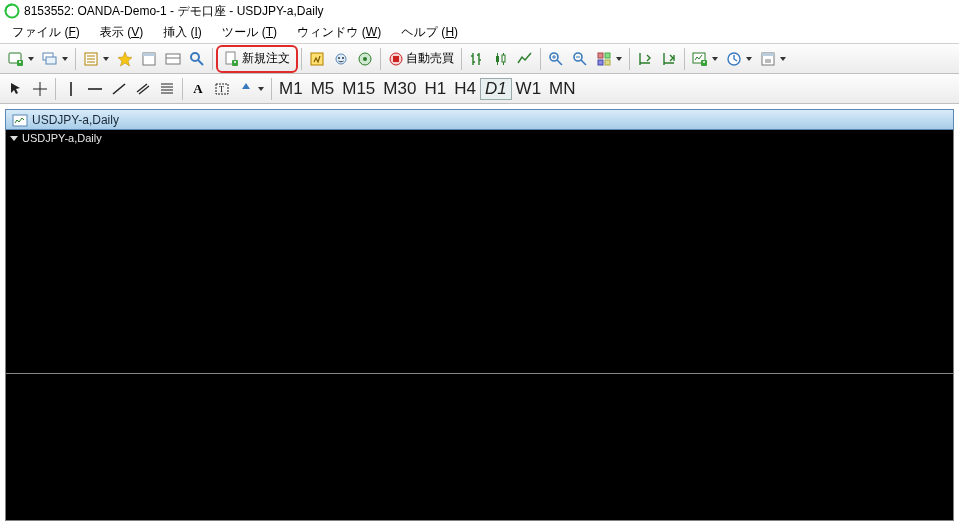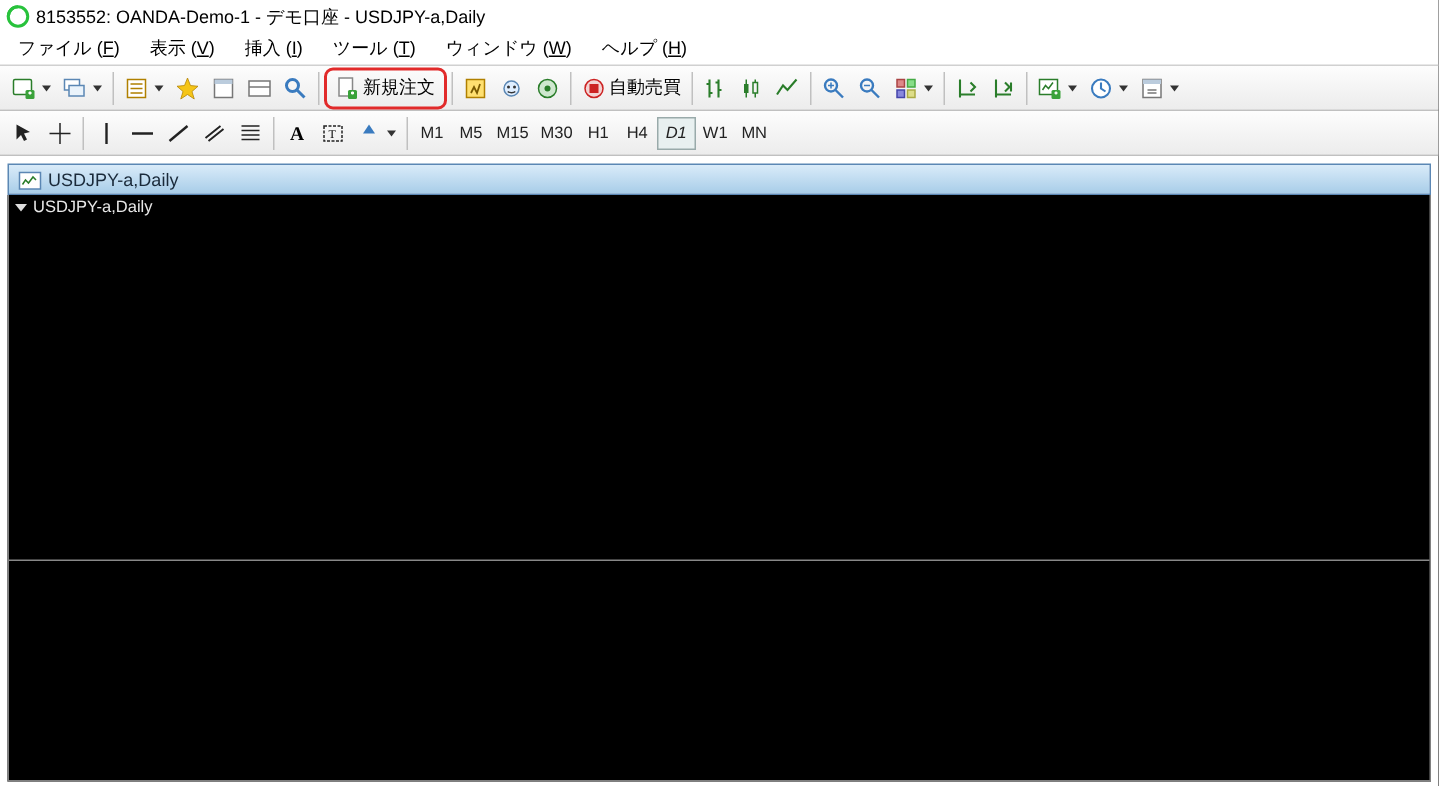--- a/index.html
+++ b/index.html
@@ -18,21 +18,21 @@
 
 .toolbar { height:30px; background:linear-gradient(to bottom,#fdfdfd,#ececec); border-bottom:1px solid #c0c0c0; display:flex; align-items:center; padding:0 4px; }
 .tb-btn { height:24px; min-width:24px; padding:0 3px; display:inline-flex; align-items:center; justify-content:center; cursor:default; border:1px solid transparent; border-radius:2px; gap:2px; position:relative; }
 .tb-sep { width:1px; height:22px; background:#c0c0c0; margin:0 3px; }
 .tb-drop::after { content:""; width:0; height:0; border-left:3px solid transparent; border-right:3px solid transparent; border-top:4px solid #333; margin-left:2px; }
 .hilite { border:2px solid #e12a2a; border-radius:6px; padding:0 2px; height:28px; display:inline-flex; align-items:center; }
 .tb-label { font-size:12px; color:#000; white-space:nowrap; }
 
 
 .tf { height:30px; background:linear-gradient(to bottom,#fdfdfd,#ececec); border-bottom:1px solid #c0c0c0; display:flex; align-items:center; padding:0 4px; }
-.tf-btn { height:22px; min-width:26px; padding:0 4px; display:inline-flex; align-items:center; justify-content:center; font-size:11px; color:#222; cursor:default; }
+.tf-btn { height:22px; min-width:26px; padding:0 4px; display:inline-flex; align-items:center; justify-content:center; font-size:17px; color:#222; cursor:default; }
 .tf-btn.active { border:1px solid #9aa; background:#e8f0f0;font-style:italic; }
 
 
 .chart-tab { height:21px; background:linear-gradient(to bottom,#d9ebf9,#a8cde8); border:1px solid #5b87b4; display:flex; align-items:center; padding:0 6px; gap:6px; color:#1a2a3a; }
 .chart-tab .ico { width:14px; height:14px; }
 
 
 .chart-wrap { height:391px; background:#000; position:relative; border:1px solid #808080; border-top:none; }
 .chart-title { position:absolute; top:2px; left:4px; color:#e8e8e8; font-size:11px; display:flex; align-items:center; gap:4px; }
 .chart-hline { position:absolute; left:0; right:0; top:243px; height:1px; background:#888; }

